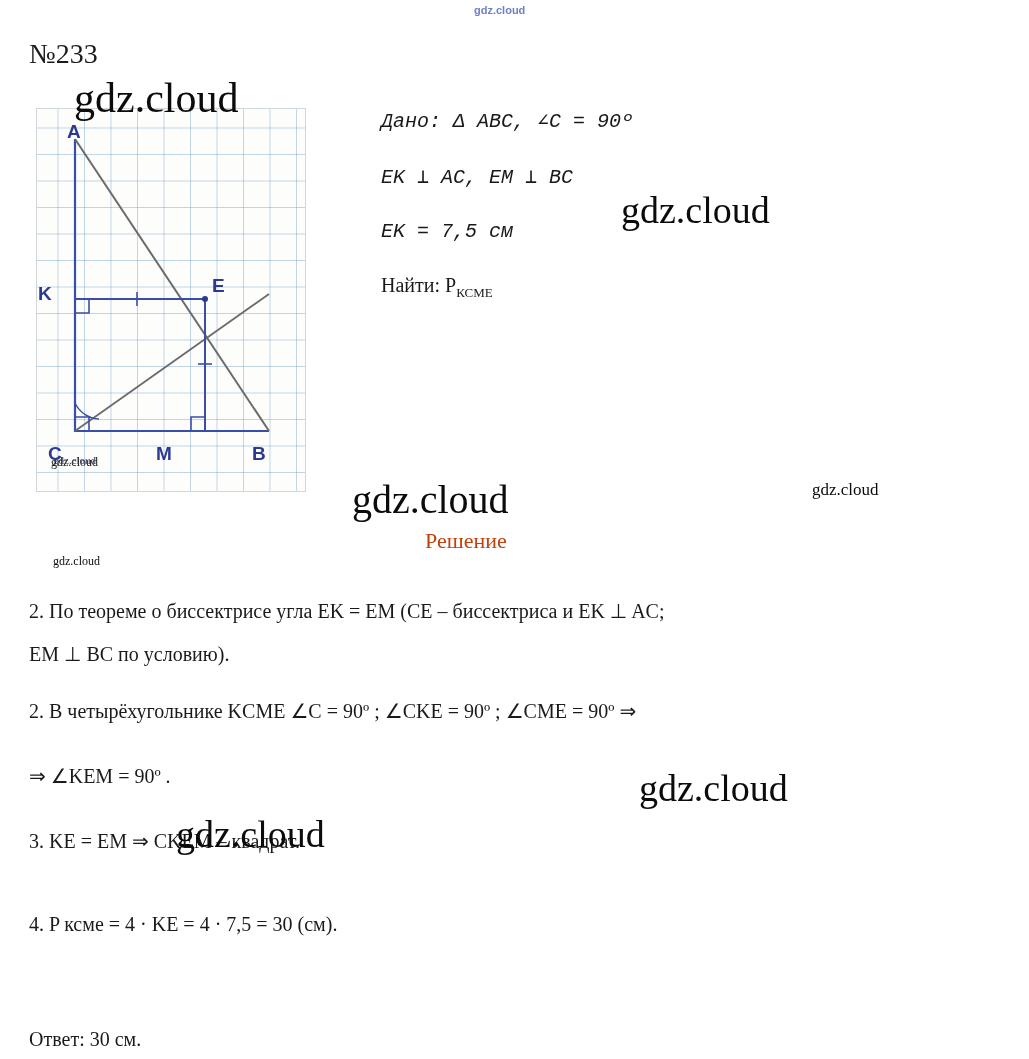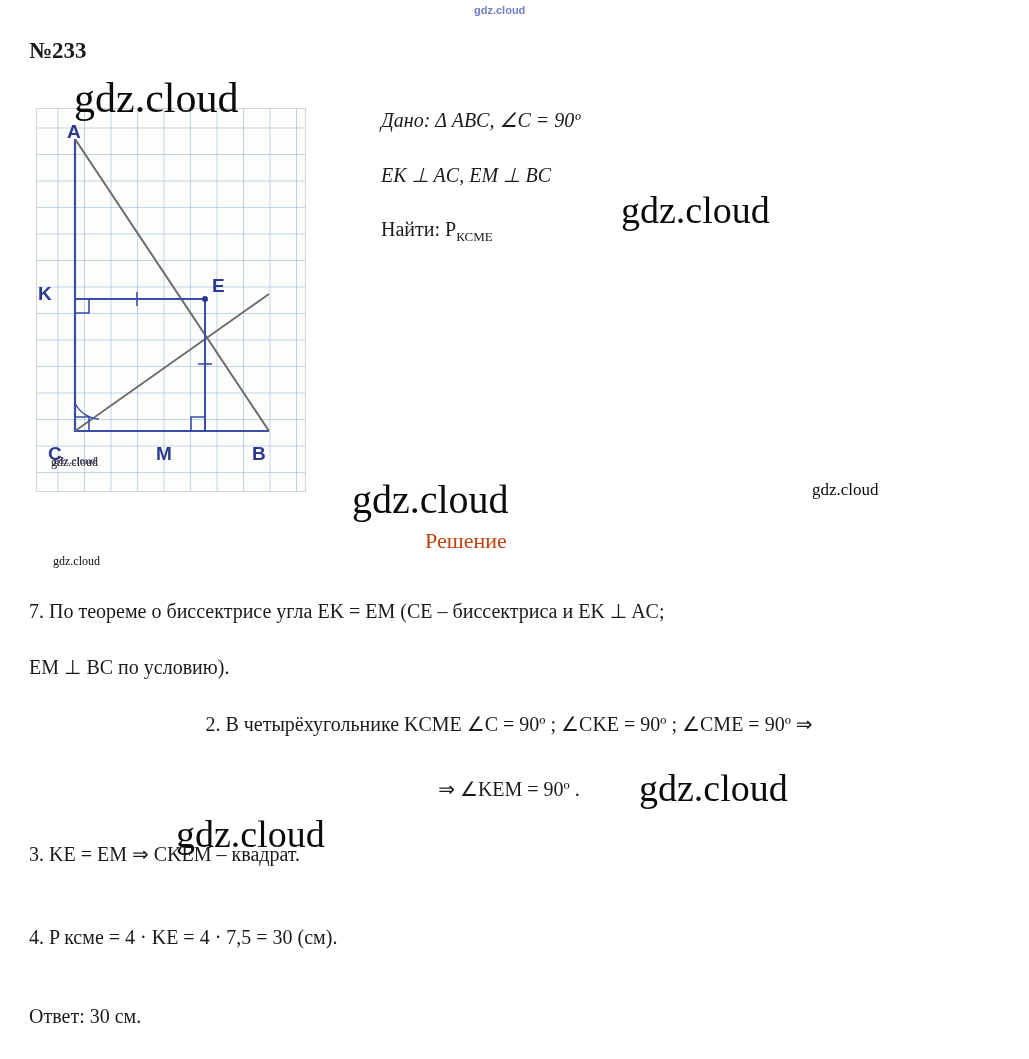--- a/index.html
+++ b/index.html
@@ -40,22 +40,22 @@
   .wm-e { left: 176px; top: 812px; font-size: 38px; }
   .wm-f { left: 812px; top: 480px; font-size: 17px; }
   .wm-g { left: 53px;  top: 554px; font-size: 12px; }
   .wm-h { left: 53px;  top: 454px; font-size: 11px; color:#3a3a5a; }
 
   
   .task-number {
     position: absolute;
     left: 29px;
     top: 38px;
-    font-size: 23px;
-    font-weight: bold;
+    font-size: 28px;
+    font-weight: normal;
     font-family: "Liberation Serif", serif;
   }
 
   
   .figure {
     position: absolute;
     left: 36px;
     top: 108px;
     width: 268px;
     height: 382px;
@@ -94,21 +94,21 @@
     position: absolute;
     left: 381px;
     top: 108px;
     width: 600px;
   }
   .given-line {
     font-size: 20px;
     margin-bottom: 31px;
     white-space: nowrap;
   }
-  .it { font-style: italic; }
+  .it { font-style: italic; font-family: Liberation Mono, monospace; }
   .sub { font-size: 13px; vertical-align: sub; }
 
   
   .solution-heading {
     position: absolute;
     left: 425px;
     top: 528px;
     font-size: 22px;
     color: #c2410c;
     font-family: "Liberation Serif", serif;
@@ -116,25 +116,25 @@
 
   
   .steps {
     position: absolute;
     left: 29px;
     top: 596px;
     width: 960px;
     font-size: 20px;
   }
   .step { margin-bottom: 26px; line-height: 1.55; }
-  .step-2nd-line { margin-top: 25px; }
+  .step-2nd-line { margin-top: 12px; }
   .answer {
     position: absolute;
     left: 29px;
-    top: 1005px;
+    top: 1028px;
     font-size: 20px;
   }
 </style>
 </head>
 <body>
 
 <div class="wm wm-top">gdz.cloud</div>
 <div class="wm wm-a">gdz.cloud</div>
 <div class="wm wm-b">gdz.cloud</div>
 <div class="wm wm-c">gdz.cloud</div>
@@ -175,33 +175,34 @@
   <div class="fig-label" style="left:175px; top:166px;">E</div>
   <div class="fig-label" style="left:11px; top:334px;">C</div>
   <div class="fig-label" style="left:119px; top:334px;">M</div>
   <div class="fig-label" style="left:215px; top:334px;">B</div>
   <div class="fig-wm">gdz.cloud</div>
 </div>
 
 <div class="given">
   <div class="given-line it">Дано: Δ ABC, ∠C = 90º</div>
   <div class="given-line it">EK ⊥ AC,  EM ⊥ BC</div>
+  <div class="given-line it">EK = 7,5 см</div>
   <div class="given-line">
     <span>Найти:  P</span><span class="sub">КСМЕ</span>
   </div>
 </div>
 
 <div class="solution-heading">Решение</div>
 
 <div class="steps">
   <div class="step">
-    <div>7. По теореме о биссектрисе угла EK = EM (CE – биссектриса и EK ⊥ AC;</div>
+    <div>2. По теореме о биссектрисе угла EK = EM (CE – биссектриса и EK ⊥ AC;</div>
     <div class="step-2nd-line">EM ⊥ BC по условию).</div>
   </div>
-  <div class="step" style="margin-top:14px;text-align:center;">
+  <div class="step" style="margin-top:14px;">
     <div>2. В четырёхугольнике KCME ∠C = 90º ;   ∠CKE = 90º ;   ∠CME = 90º  ⇒</div>
     <div class="step-2nd-line" style="margin-top:34px;">⇒   ∠KEM = 90º .</div>
   </div>
   <div class="step" style="margin-top:34px;">3. KE = EM   ⇒   CKEM – квадрат.</div>
   <div class="step" style="margin-top:52px;">4.  P ксме = 4 · KE = 4 · 7,5 = 30 (см).</div>
 </div>
 
 <div class="answer">Ответ: 30 см.</div>
 
 </body></html>

